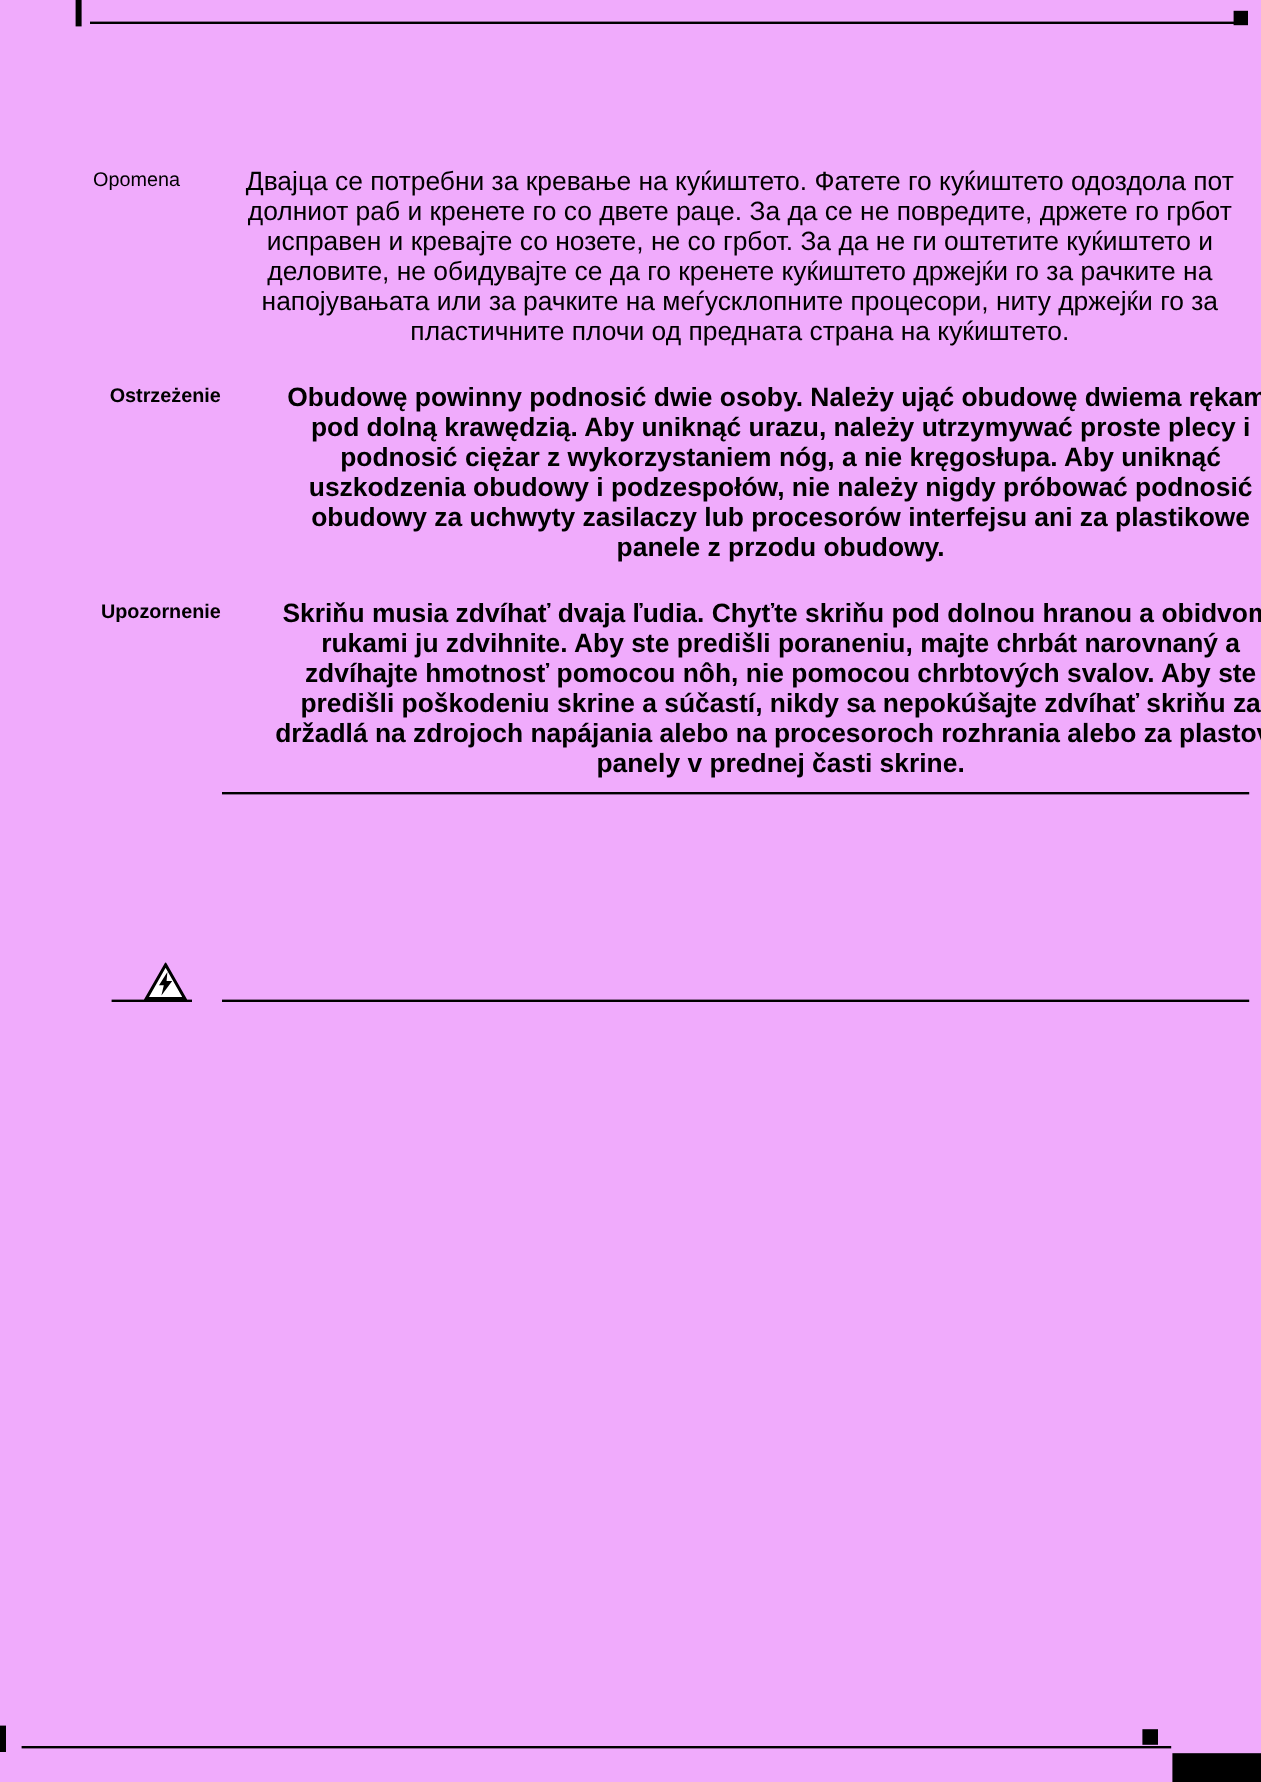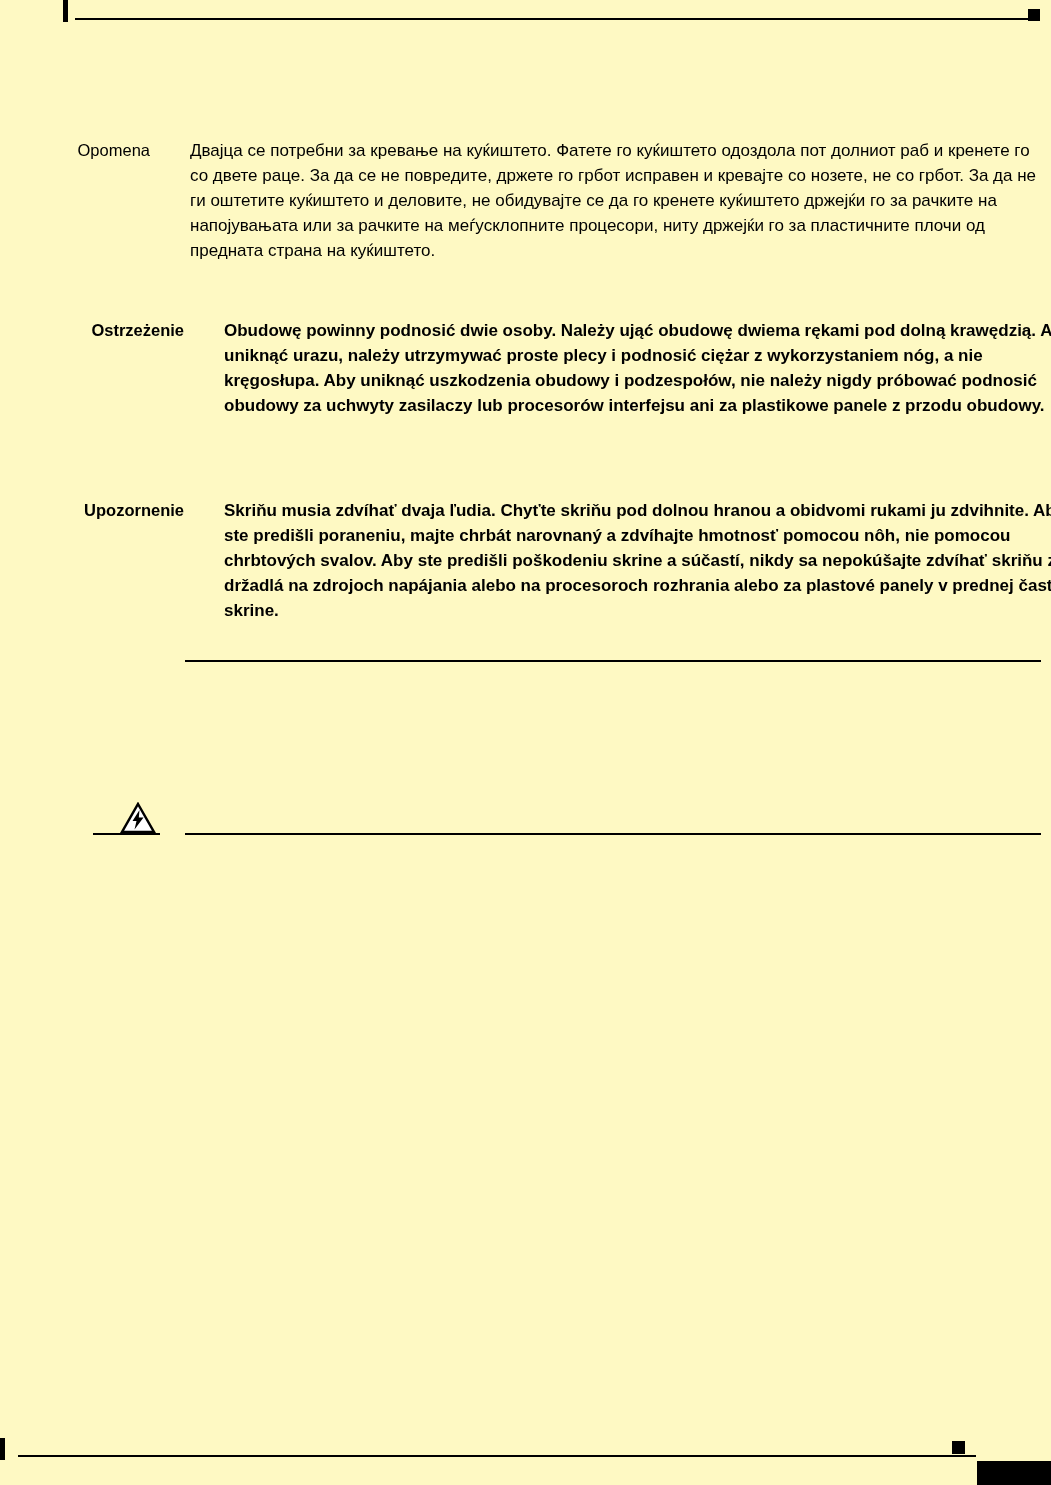--- a/index.html
+++ b/index.html
@@ -1,20 +1,20 @@
 <!DOCTYPE html>
 <html><head>
 <meta charset="utf-8">
 <style>
   html, body { margin: 0; padding: 0; background: #ffffff; }
   .page {
     position: relative;
     width: 1051px;
     height: 1485px;
-    background: #fef9c3;
+    background: #f0abfc;
     font-family: "Liberation Sans", sans-serif;
     color: #000;
     overflow: hidden;
   }
 
   
   .tick-top-left   { position: absolute; left: 63px;  top: 0;      width: 5px;  height: 22px; background: #000; }
   .header-rule     { position: absolute; left: 75px;  top: 18px;   width: 963px; height: 2px; background: #000; }
   .header-square   { position: absolute; left: 1028px; top: 9px;   width: 12px; height: 12px; background: #000; }
 
@@ -30,23 +30,23 @@
     left: 0; top: 0;
     width: 150px;
     text-align: right;
     font-size: 16.5px;
     line-height: 25px;
   }
   .warn-text {
     position: absolute;
     left: 190px; top: 0;
     width: 853px;
-    font-size: 17px;
+    font-size: 22px;
     line-height: 25px;
-    text-align: left;
+    text-align: center;
   }
   .bold, .bold .warn-label, .bold .warn-text { font-weight: bold; margin-left: 17px; }
 
   .block-1 { top: 138px; }
   .block-2 { top: 318px; }
   .block-3 { top: 498px; }
 
   
   .section-end-rule {
     position: absolute;

